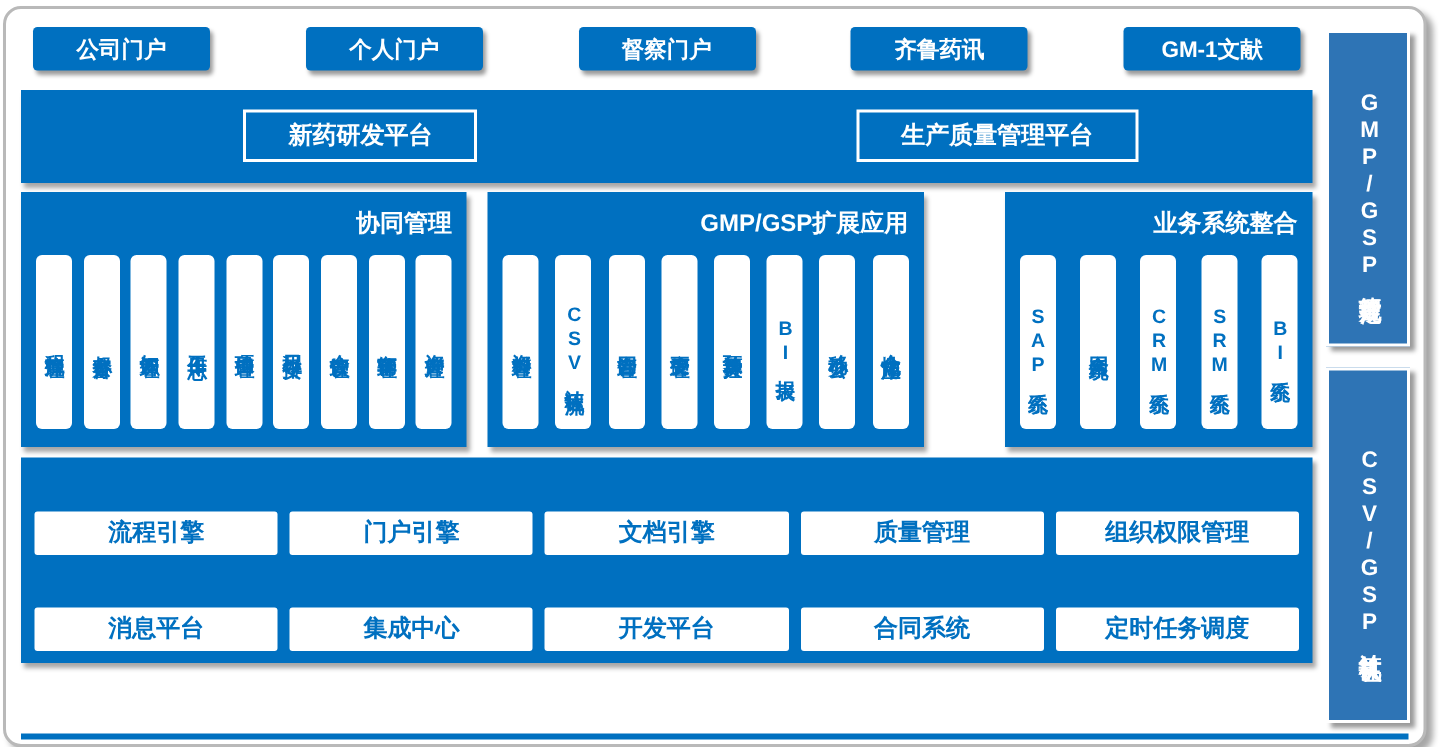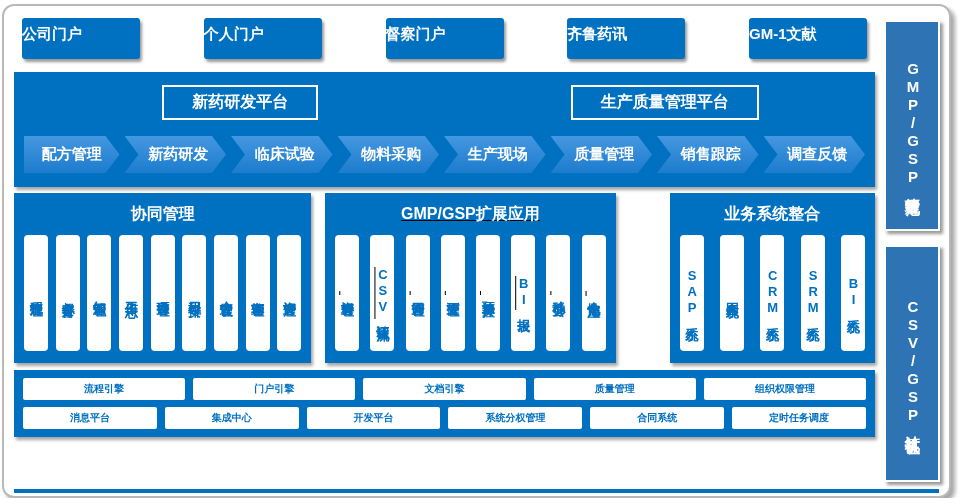--- a/index.html
+++ b/index.html
@@ -16,21 +16,21 @@
     overflow:hidden;
   }
 
   
   .main{position:absolute;left:10px;top:12px;right:74px;display:flex;flex-direction:column;}
 
   
   .portal-row{display:flex;justify-content:space-between;padding:0 8px;}
   .portal-col{display:flex;flex-direction:column;align-items:center;gap:9px;}
   .portal-btn{
-    width:118px;height:41px;line-height:31px;
+    width:118px;height:29px;line-height:31px;text-align:center;
     background:var(--primary);color:#fff;font-size:15px;font-weight:700;
     border-radius:3px;box-shadow:2px 3px 3px rgba(0,0,0,.4);cursor:pointer;
   }
 
   
   .arrow{
     width:28px;height:26px;
     clip-path:polygon(50% 0,100% 52%,71% 52%,71% 100%,29% 100%,29% 52%,0 52%);
   }
   .arrow-gray{background:#a9a9a9;}
@@ -64,43 +64,43 @@
   
   .arrow-row{display:flex;justify-content:space-around;padding:3px 26px 2px;}
 
   
   .panels{display:flex;gap:14px;margin-top:1px;height:170px;}
   .panel{
     background:var(--primary);padding:9px 10px 12px;
     display:flex;flex-direction:column;box-shadow:2px 3px 3px rgba(0,0,0,.35);
   }
   .panel-1{flex:320;}
-  .panel-2{flex:312;text-decoration:underline;}
+  .panel-2{flex:312;}
   .panel-3{flex:214;margin-left:40px;}
-  .panel h3{margin:2px 0 10px;color:#fff;font-size:16px;font-weight:700;text-align:center;}
+  .panel h3{margin:2px 0 10px;color:#fff;font-size:16px;font-weight:700;text-align:right;}
   .panel .items{display:flex;justify-content:space-between;gap:6px;flex:1;}
   .vitem{
     background:#fff;border-radius:4px;color:var(--primary);
     writing-mode:vertical-rl;text-orientation:upright;
     font-size:13px;font-weight:700;letter-spacing:1px;
     display:flex;align-items:center;justify-content:center;
     min-width:24px;padding:5px 3px;
   }
 
   
   .foundation{
     margin-top:2px;background:var(--primary);
     padding:8px 9px;display:flex;flex-direction:column;gap:7px;
     box-shadow:2px 3px 3px rgba(0,0,0,.35);
   }
   .f-row{display:flex;gap:8px;}
   .f-cell{
     flex:1;background:#fff;color:var(--primary);
-    font-size:10px;font-weight:700;text-align:center;
-    padding:4px 0;border-radius:2px;
+    font-size:16px;font-weight:700;text-align:center;
+    padding:4px 0;border-radius:2px;margin-top:28px;
   }
 
   
   .side{position:absolute;right:9px;top:14px;bottom:14px;width:56px;display:flex;flex-direction:column;gap:14px;}
   .side-box{
     background:var(--sidebar);border:2px solid #fff;
     box-shadow:3px 3px 3px rgba(0,0,0,.4);
     color:#fff;font-size:15px;font-weight:700;letter-spacing:1px;
     writing-mode:vertical-rl;text-orientation:upright;
     display:flex;align-items:center;justify-content:center;
@@ -139,31 +139,20 @@
           <div class="portal-btn">GM-1文献</div>
           <span class="arrow-wrap"><span class="arrow arrow-gray"></span></span>
         </div>
       </div>
 
     <div class="band">
       <div class="platform-titles">
 
       <div class="platform-title">新药研发平台</div>
           <div class="platform-title">生产质量管理平台</div>
-        </div>
-      <div class="chevrons">
-
-      <div class="chevron">配方管理</div>
-          <div class="chevron">新药研发</div>
-          <div class="chevron">临床试验</div>
-          <div class="chevron">物料采购</div>
-          <div class="chevron">生产现场</div>
-          <div class="chevron">质量管理</div>
-          <div class="chevron">销售跟踪</div>
-          <div class="chevron">调查反馈</div>
         </div>
     </div>
 
     <div class="arrow-row">
       <span class="arrow-wrap"><span class="arrow arrow-blue"></span></span>
       <span class="arrow-wrap"><span class="arrow arrow-blue"></span></span>
       <span class="arrow-wrap"><span class="arrow arrow-blue"></span></span>
       <span class="arrow-wrap"><span class="arrow arrow-blue"></span></span>
       <span class="arrow-wrap"><span class="arrow arrow-blue"></span></span>
       <span class="arrow-wrap"><span class="arrow arrow-blue"></span></span>
@@ -236,21 +225,20 @@
           <div class="f-cell">门户引擎</div>
           <div class="f-cell">文档引擎</div>
           <div class="f-cell">质量管理</div>
           <div class="f-cell">组织权限管理</div>
         </div>
       <div class="f-row">
 
       <div class="f-cell">消息平台</div>
           <div class="f-cell">集成中心</div>
           <div class="f-cell">开发平台</div>
-          <div class="f-cell">系统分权管理</div>
           <div class="f-cell">合同系统</div>
           <div class="f-cell">定时任务调度</div>
         </div>
     </div>
 
   </div>
 
   <aside class="side">
     <div class="side-box side-box-1">GMP/GSP管理规范</div>
     <div class="side-box side-box-2">CSV/GSP计算机认证</div>

